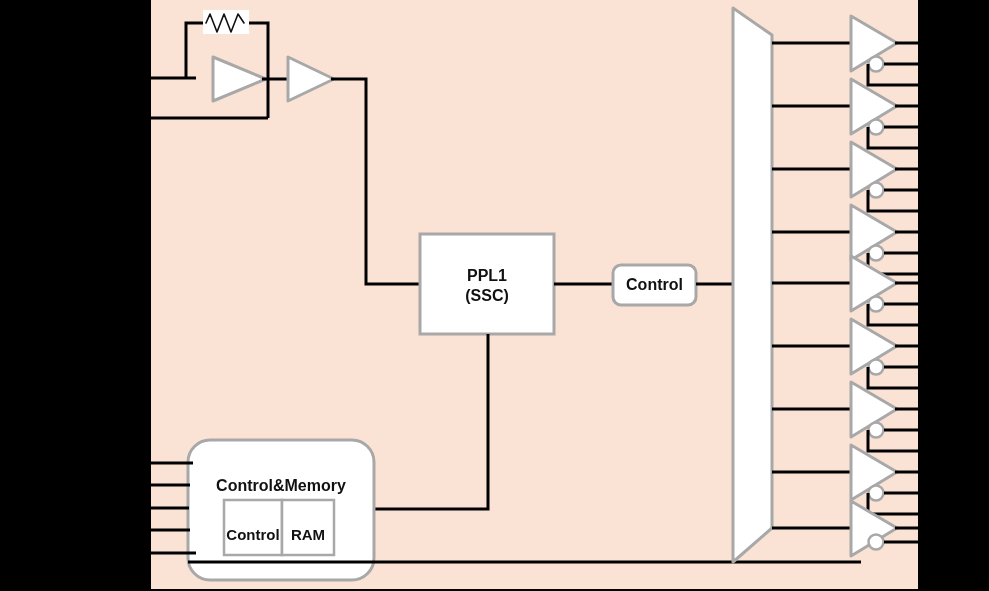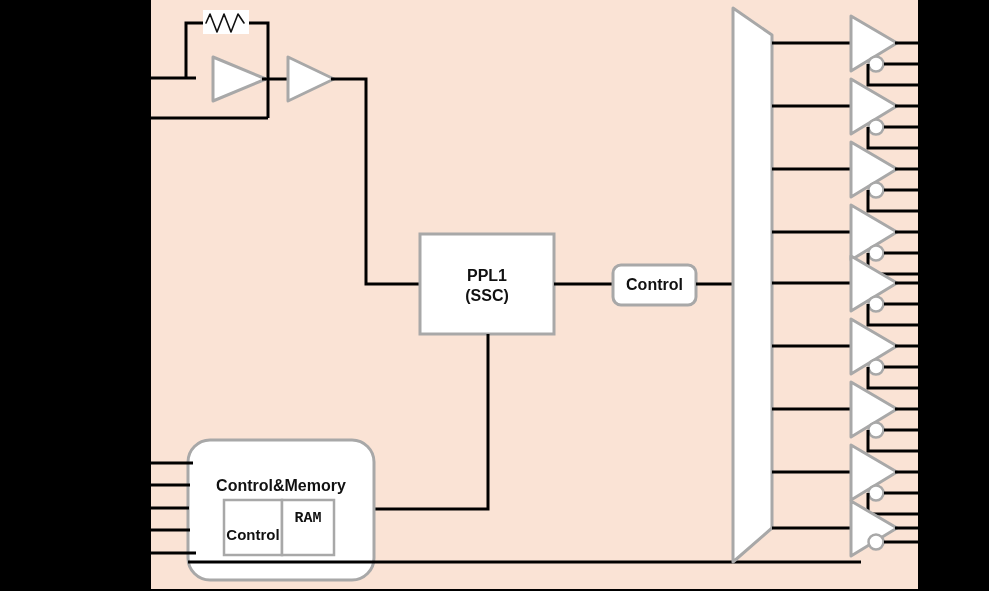--- a/index.html
+++ b/index.html
@@ -163,15 +163,15 @@
 
   <div class="lbl t16" style="left:420px;top:266px;width:134px;">PPL1
 (SSC)</div>
 
   <div class="lbl t16" style="left:613px;top:275px;width:83px;">Control</div>
 
   <div class="lbl t16" style="left:188px;top:476px;width:186px;">Control&amp;Memory</div>
 
   <div class="lbl t15" style="left:224px;top:518px;width:58px;">Control</div>
 
-  <div class="lbl t15" style="left:282px;top:502px;width:52px;font-family:Liberation Mono, monospace;">RAM</div>
+  <div class="lbl t15" style="left:282px;top:518px;width:52px;">RAM</div>
 
 </div>
 
 </body></html>

